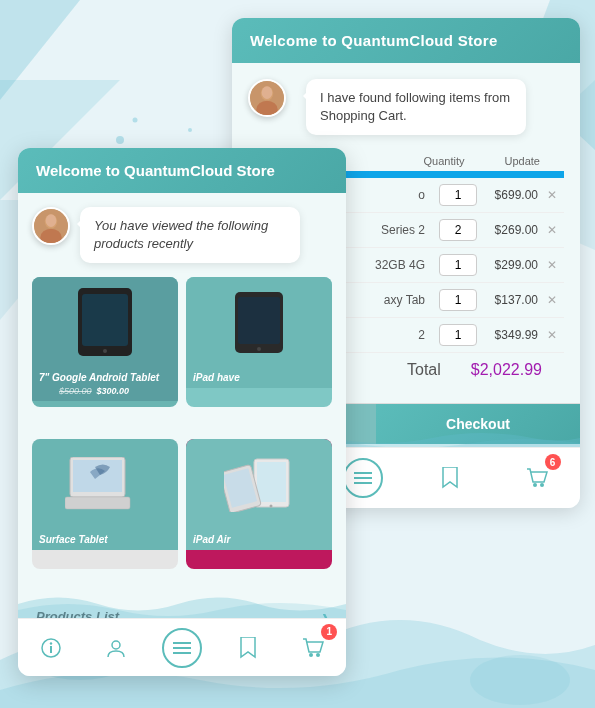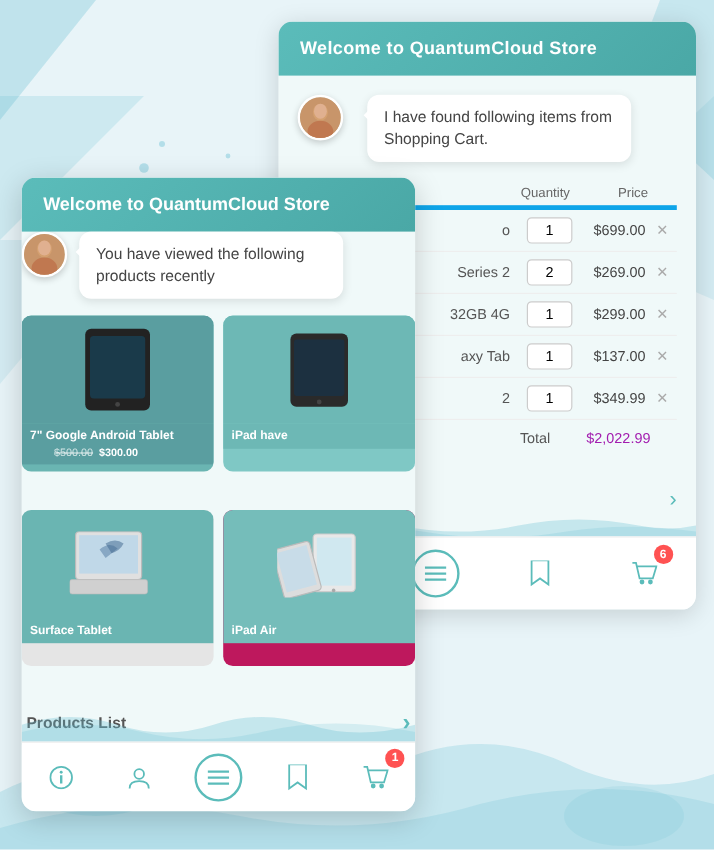--- a/index.html
+++ b/index.html
@@ -130,21 +130,21 @@
       font-size: 12px;
       cursor: pointer;
     }
 
     .total-row {
       display: flex;
       justify-content: flex-end;
       align-items: center;
       padding: 8px 22px 8px 4px;
       gap: 30px;
-      font-size: 12px;
+      font-size: 16px;
       color: #555;
     }
 
     .total-amount {
       font-weight: 400;
       color: #a21caf;
     }
 
     .right-panel-footer {
       display: flex;
@@ -249,21 +249,23 @@
 
     .left-panel .panel-header {
       background: linear-gradient(135deg, #5bbcba, #4aa8a6);
       color: white;
       padding: 14px 18px;
       font-size: 15px;
       font-weight: 600;
     }
 
     .left-panel .panel-body {
+      padding: 14px;
       overflow: hidden;
+      font-style: italic;
     }
 
     .left-chat-bubble-area {
       display: flex;
       align-items: flex-start;
       gap: 10px;
       margin-bottom: 14px;
     }
 
     .products-grid {
@@ -346,23 +348,23 @@
           <ellipse cx="19" cy="14" rx="7" ry="8" fill="#d4a070"></ellipse>
           <ellipse cx="19" cy="32" rx="12" ry="10" fill="#c07850"></ellipse>
           <ellipse cx="19" cy="13" rx="6" ry="7" fill="#e0b090"></ellipse>
         </svg>
       </div>
       <div class="speech-bubble">
         <span>I have found following items from Shopping Cart.</span>
       </div>
     </div>
 
-    <div class="col-header" style="display:flex; justify-content:flex-end; gap:40px; padding:4px 24px 4px 0; font-size:11px; color:#666; border-bottom:4px solid #0ea5e9;">
+    <div class="col-header" style="display:flex; justify-content:flex-end; gap:40px; padding:4px 24px 4px 0; font-size:11px; color:#666; border-bottom:7px solid #0ea5e9;">
       <span>Quantity</span>
-      <span>Price</span>
+      <span>Update</span>
     </div>
 
     <div>
       <div class="cart-row">
         <div class="item-name">o</div>
         <input class="qty-input" type="text" value="1" style="">
         <div class="item-price">$699.00</div>
         <div class="item-remove">✕</div>
       </div>
       <div class="cart-row">
@@ -390,20 +392,24 @@
         <div class="item-remove">✕</div>
       </div>
     </div>
 
     <div class="total-row">
       <span>Total</span>
       <span class="total-amount">$2,022.99</span>
     </div>
   </div>
 
+  <div class="right-panel-footer">
+    <button class="btn-update-cart">Update Cart</button>
+    <button class="btn-checkout">Checkout</button>
+  </div>
 
   <div class="products-link">
     <span>art</span>
     <span class="arrow">›</span>
   </div>
 
   <svg style="position:absolute;bottom:55px;left:0;width:100%;height:30px;" viewBox="0 0 348 30" preserveAspectRatio="none">
     <path d="M0,15 Q50,5 100,15 Q150,25 200,15 Q250,5 300,15 Q325,20 348,15 L348,30 L0,30 Z" fill="rgba(100,190,210,0.3)"></path>
     <path d="M0,20 Q60,10 120,20 Q180,30 240,20 Q290,12 348,20 L348,30 L0,30 Z" fill="rgba(100,190,210,0.2)"></path>
   </svg>

